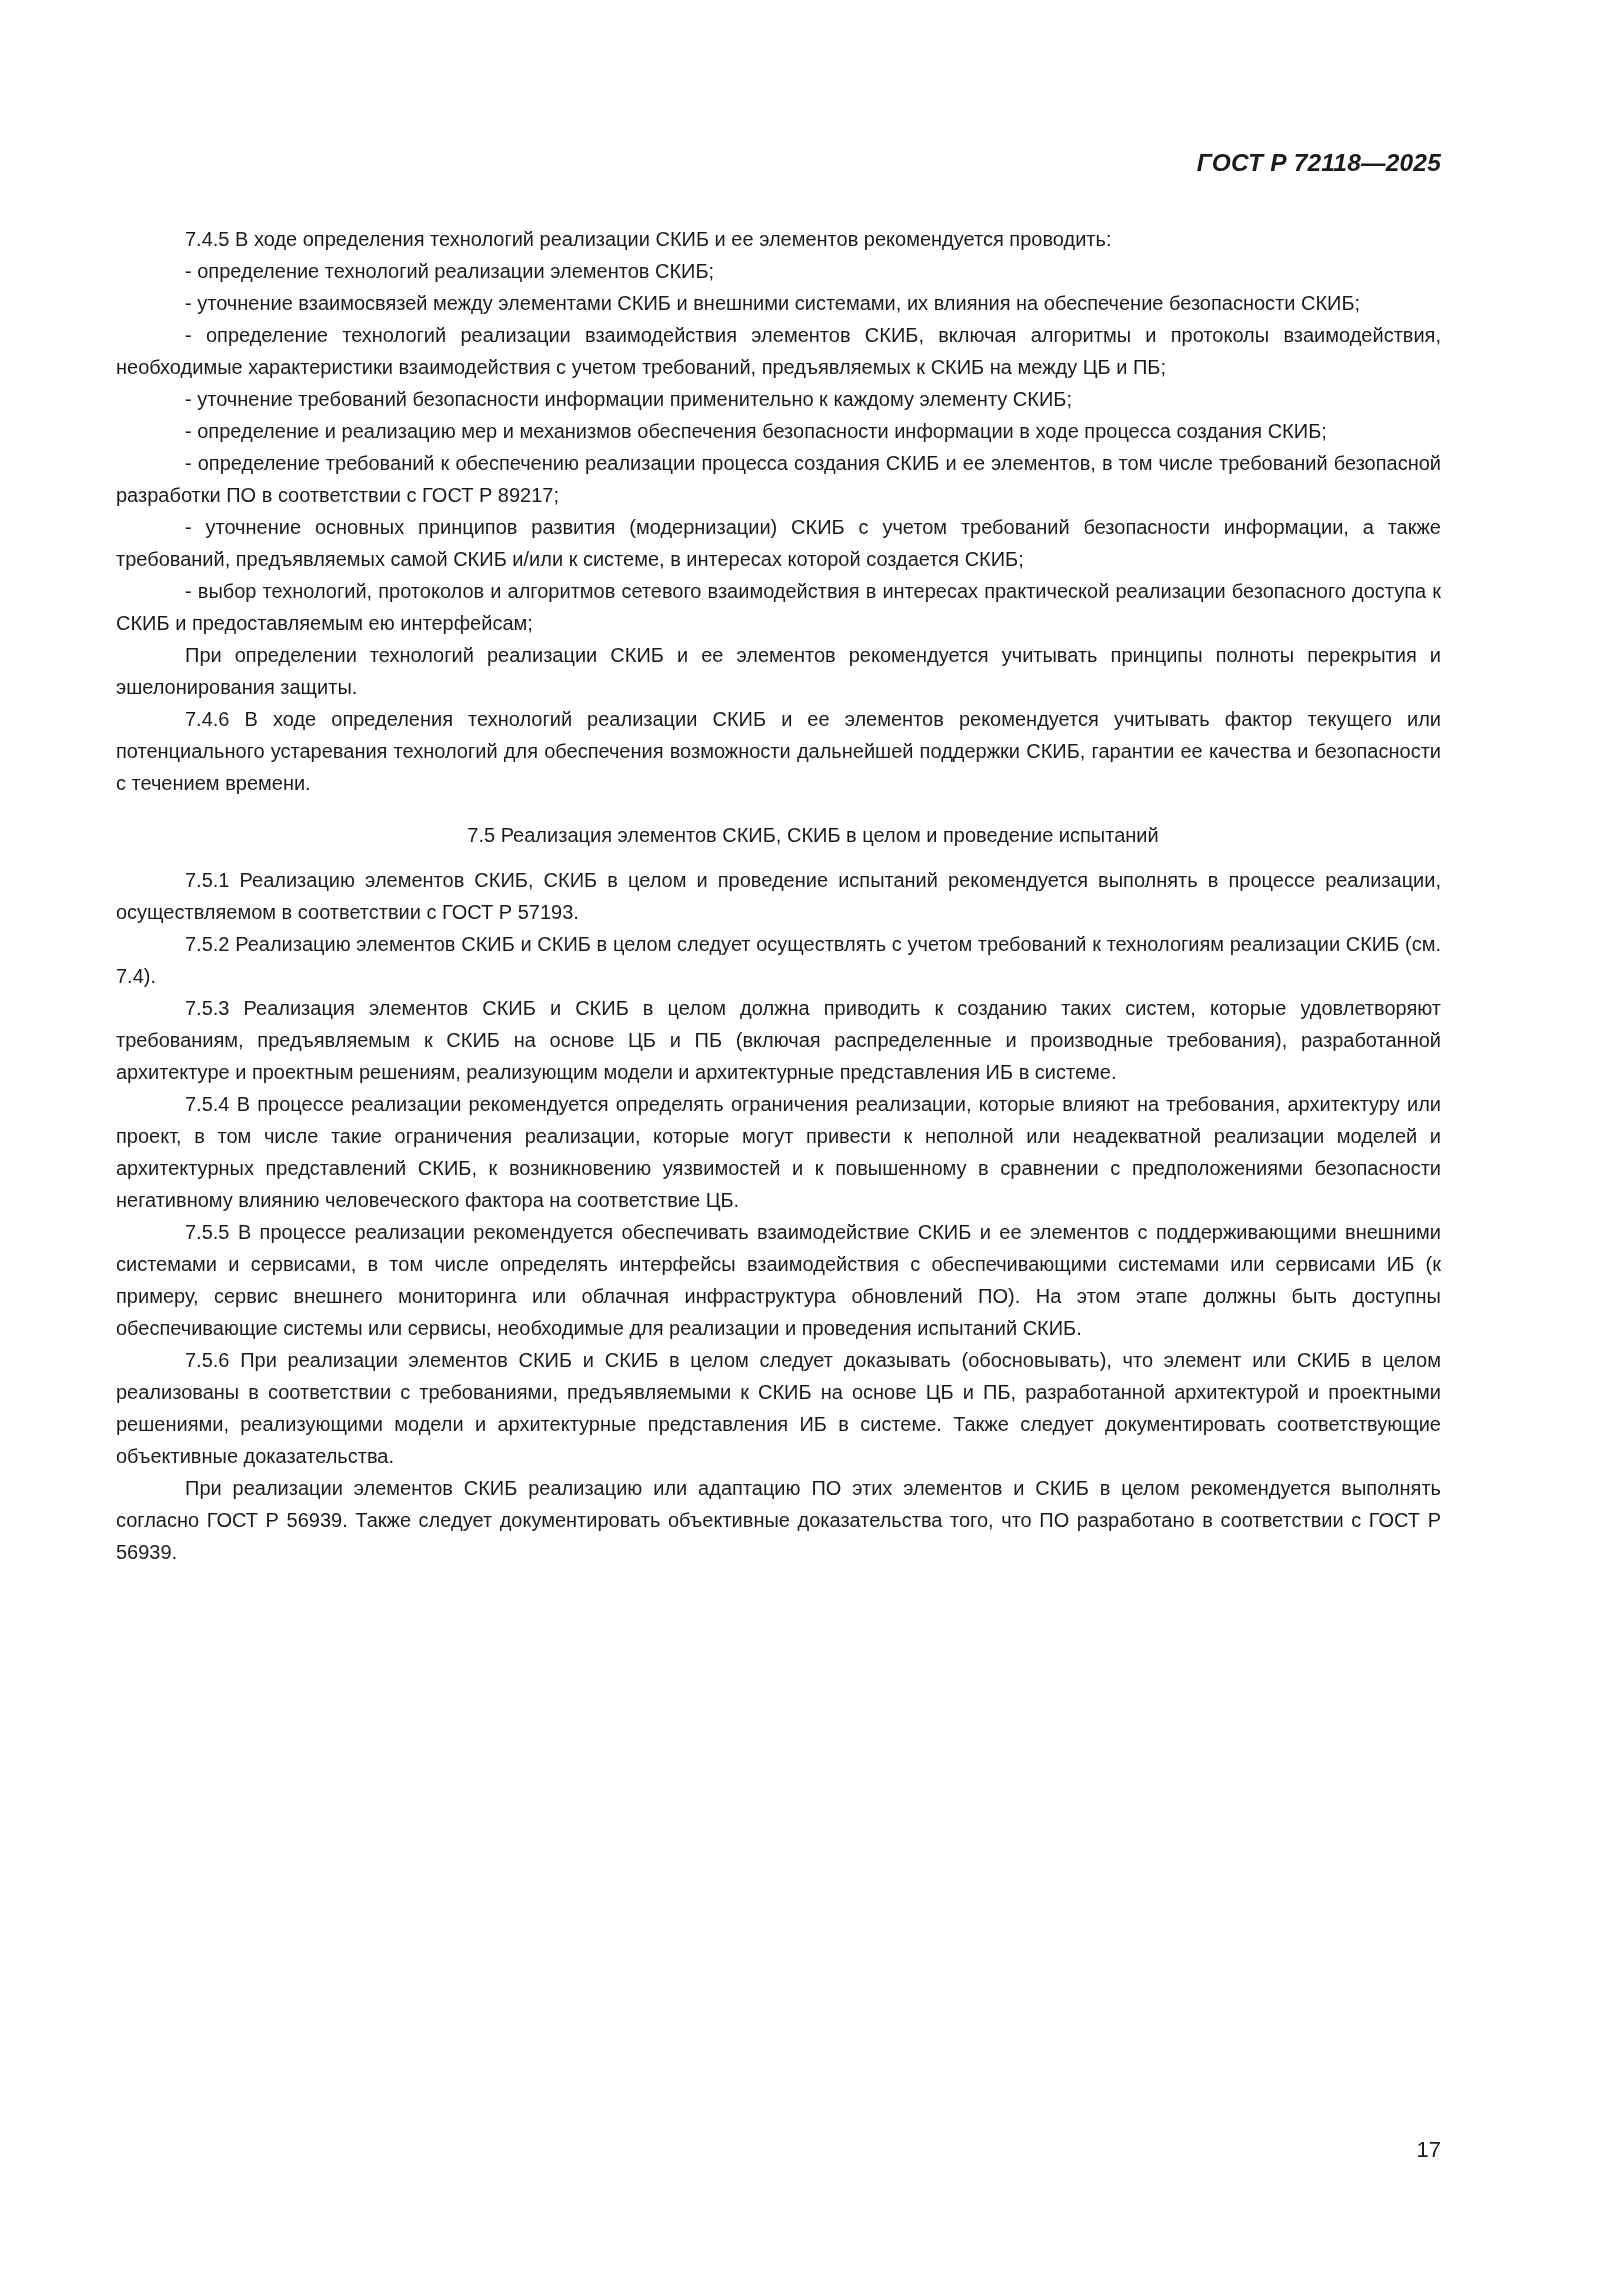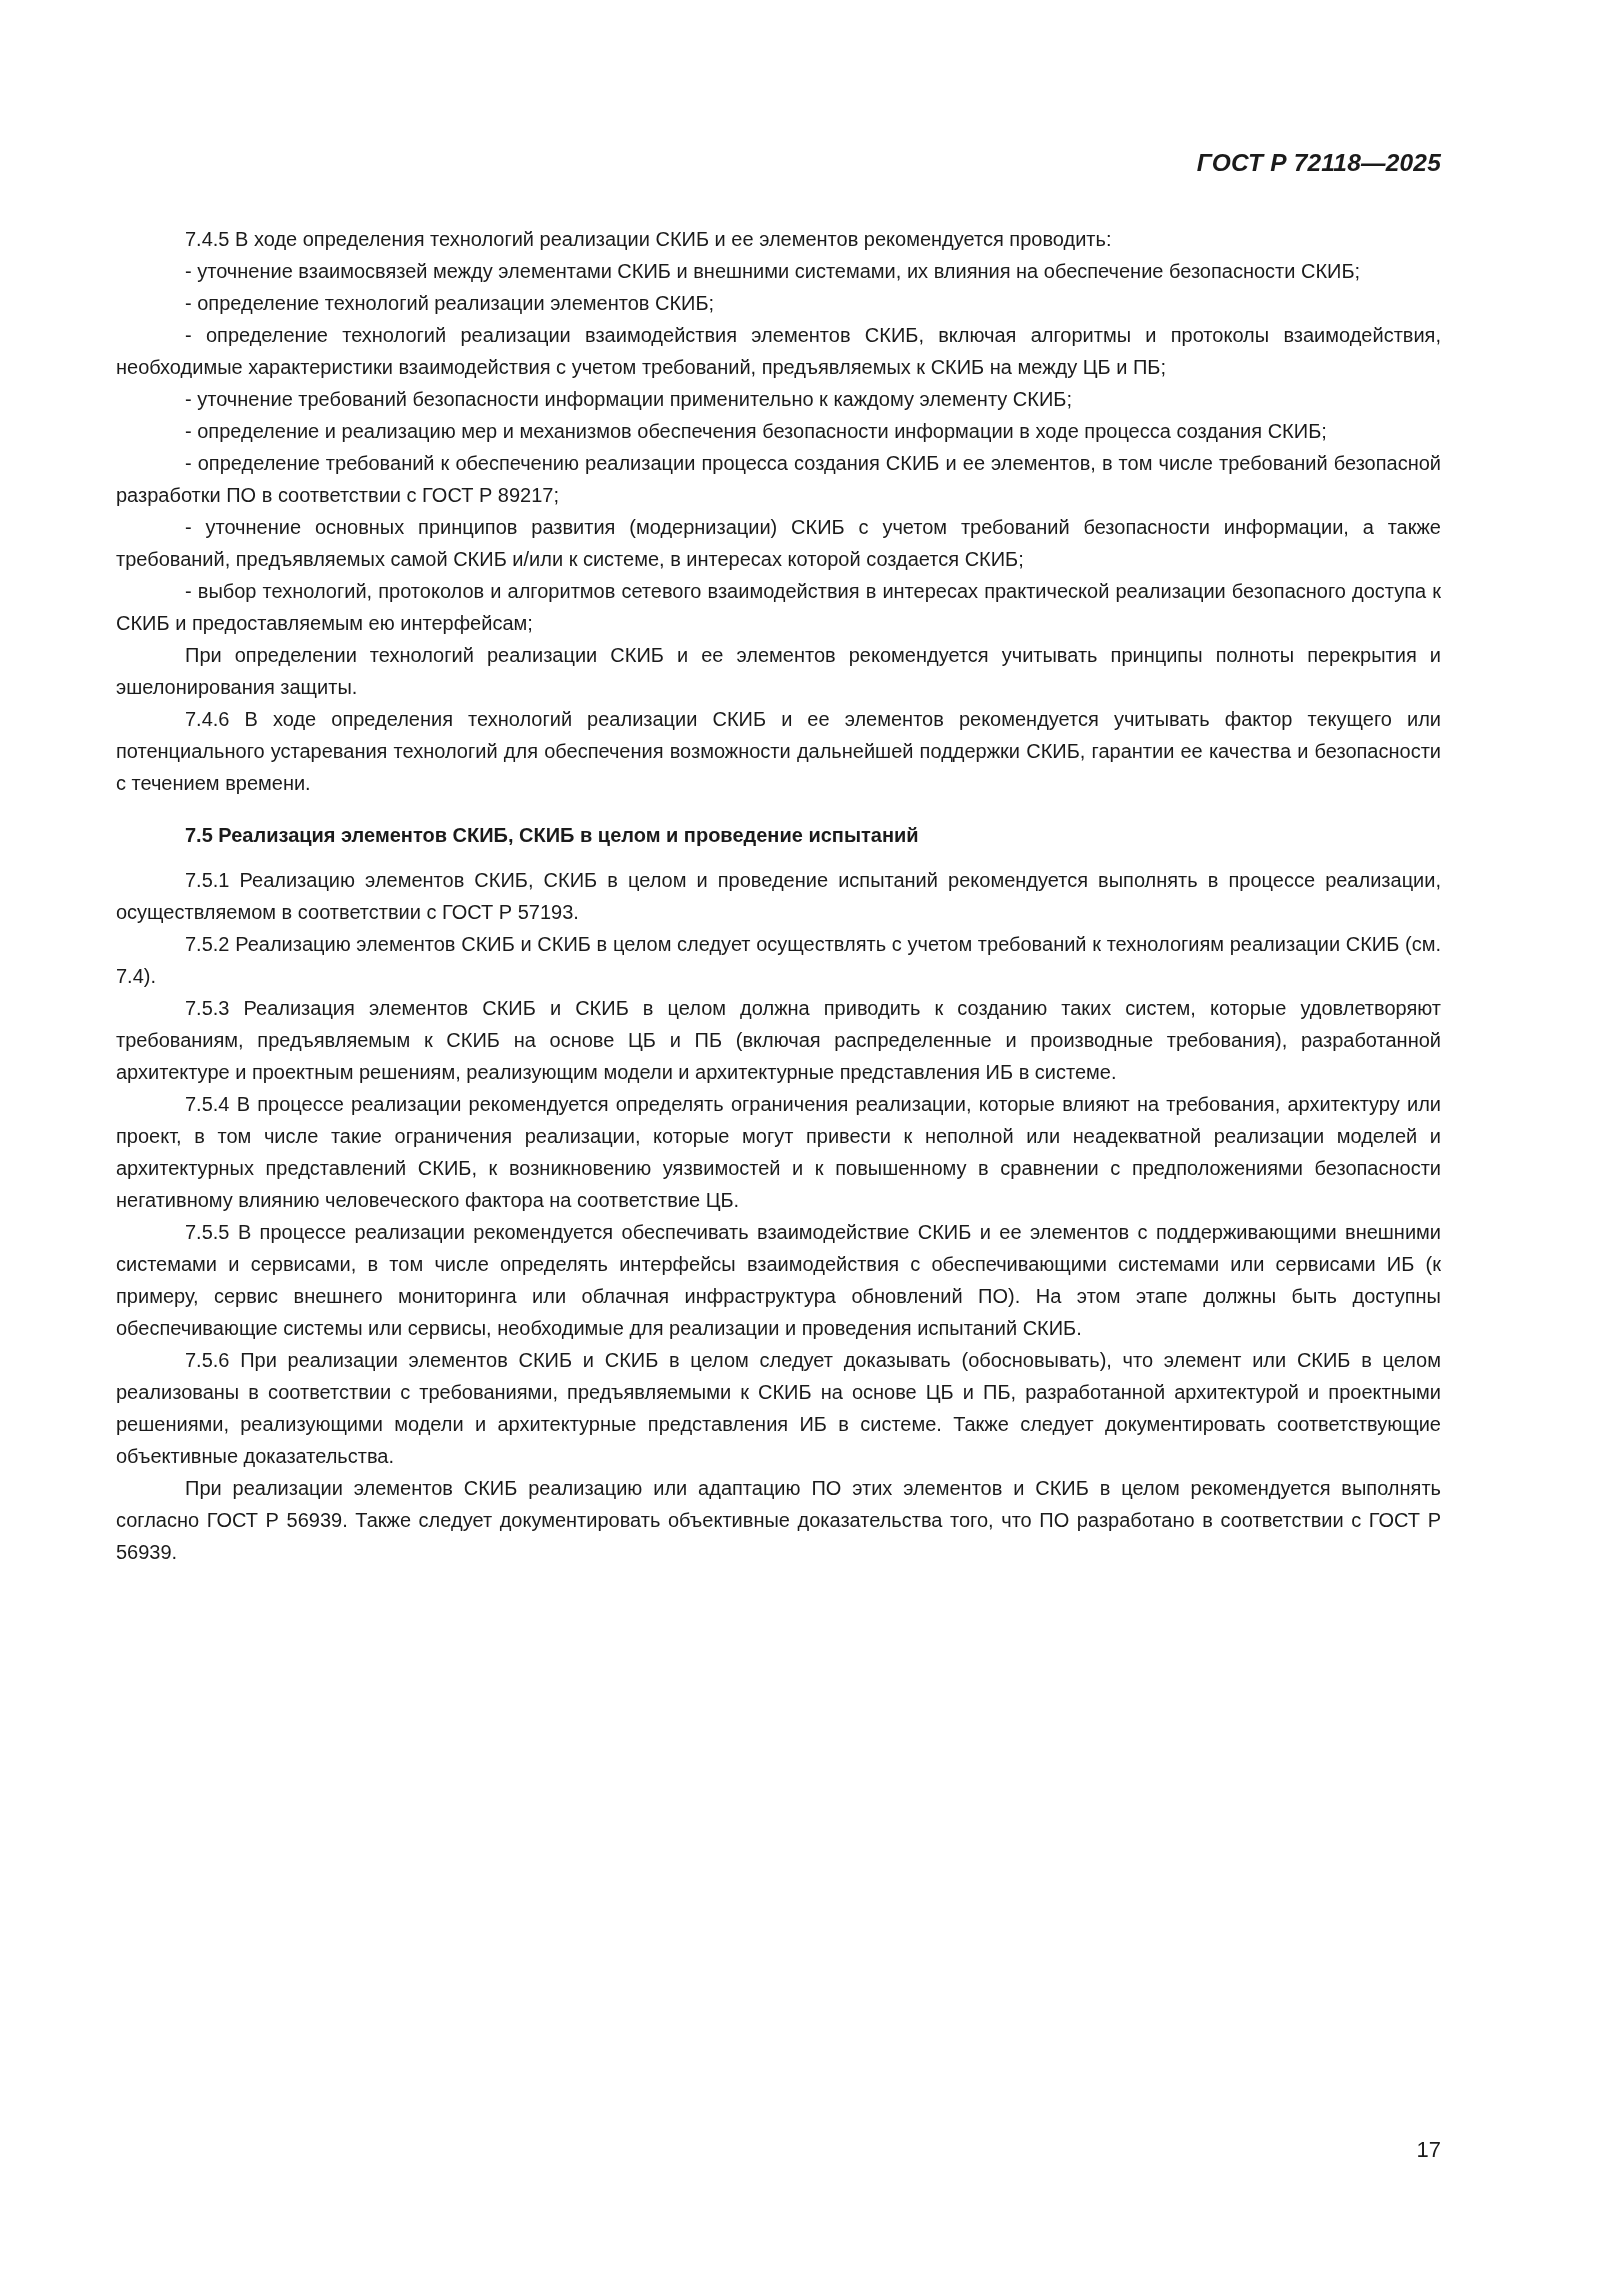--- a/index.html
+++ b/index.html
@@ -4,33 +4,33 @@
 <style>
   html, body { margin: 0; padding: 0; background: #ffffff; }
   body { width: 1621px; height: 2293px; position: relative; overflow: hidden;
          font-family: "Liberation Sans", sans-serif; color: #1b1b1b; }
   .page-header { position: absolute; top: 149px; right: 180px;
                  font-weight: bold; font-size: 24.5px; letter-spacing: 0.2px; font-style: italic; }
   .content { position: absolute; left: 116px; top: 223px; width: 1325px;
              font-size: 20px; line-height: 32px; text-align: justify; }
   .content p { margin: 0; text-indent: 69px; }
   .content p.item { text-indent: 69px; }
-  .section-heading { margin: 19.6px 0 13.7px 0 !important; font-weight: bold;
-                     text-indent: 69px; text-align: left; }
+  .section-heading { margin: 19.6px 0 13.7px 0 !important; font-weight: normal;
+                     text-indent: 69px; text-align: center; }
   .page-number { position: absolute; top: 2137px; right: 180px; font-size: 22px; }
 </style>
 </head>
 <body>
 
 <div class="page-header">ГОСТ Р 72118—2025</div>
 
 <div class="content">
   <p>7.4.5 В ходе определения технологий реализации СКИБ и ее элементов рекомендуется проводить:</p>
+  <p class="item">- определение технологий реализации элементов СКИБ;</p>
   <p class="item">- уточнение взаимосвязей между элементами СКИБ и внешними системами, их влияния на обеспечение безопасности СКИБ;</p>
-  <p class="item">- определение технологий реализации элементов СКИБ;</p>
   <p class="item">- определение технологий реализации взаимодействия элементов СКИБ, включая алгоритмы и протоколы взаимодействия, необходимые характеристики взаимодействия с учетом требований, предъявляемых к СКИБ на между ЦБ и ПБ;</p>
   <p class="item">- уточнение требований безопасности информации применительно к каждому элементу СКИБ;</p>
   <p class="item">- определение и реализацию мер и механизмов обеспечения безопасности информации в ходе процесса создания СКИБ;</p>
   <p class="item">- определение требований к обеспечению реализации процесса создания СКИБ и ее элементов, в том числе требований безопасной разработки ПО в соответствии с ГОСТ Р 89217;</p>
   <p class="item">- уточнение основных принципов развития (модернизации) СКИБ с учетом требований безопасности информации, а также требований, предъявляемых самой СКИБ и/или к системе, в интересах которой создается СКИБ;</p>
   <p class="item">- выбор технологий, протоколов и алгоритмов сетевого взаимодействия в интересах практической реализации безопасного доступа к СКИБ и предоставляемым ею интерфейсам;</p>
   <p>При определении технологий реализации СКИБ и ее элементов рекомендуется учитывать принципы полноты перекрытия и эшелонирования защиты.</p>
   <p>7.4.6 В ходе определения технологий реализации СКИБ и ее элементов рекомендуется учитывать фактор текущего или потенциального устаревания технологий для обеспечения возможности дальнейшей поддержки СКИБ, гарантии ее качества и безопасности с течением времени.</p>
 
   <p class="section-heading">7.5 Реализация элементов СКИБ, СКИБ в целом и проведение испытаний</p>

